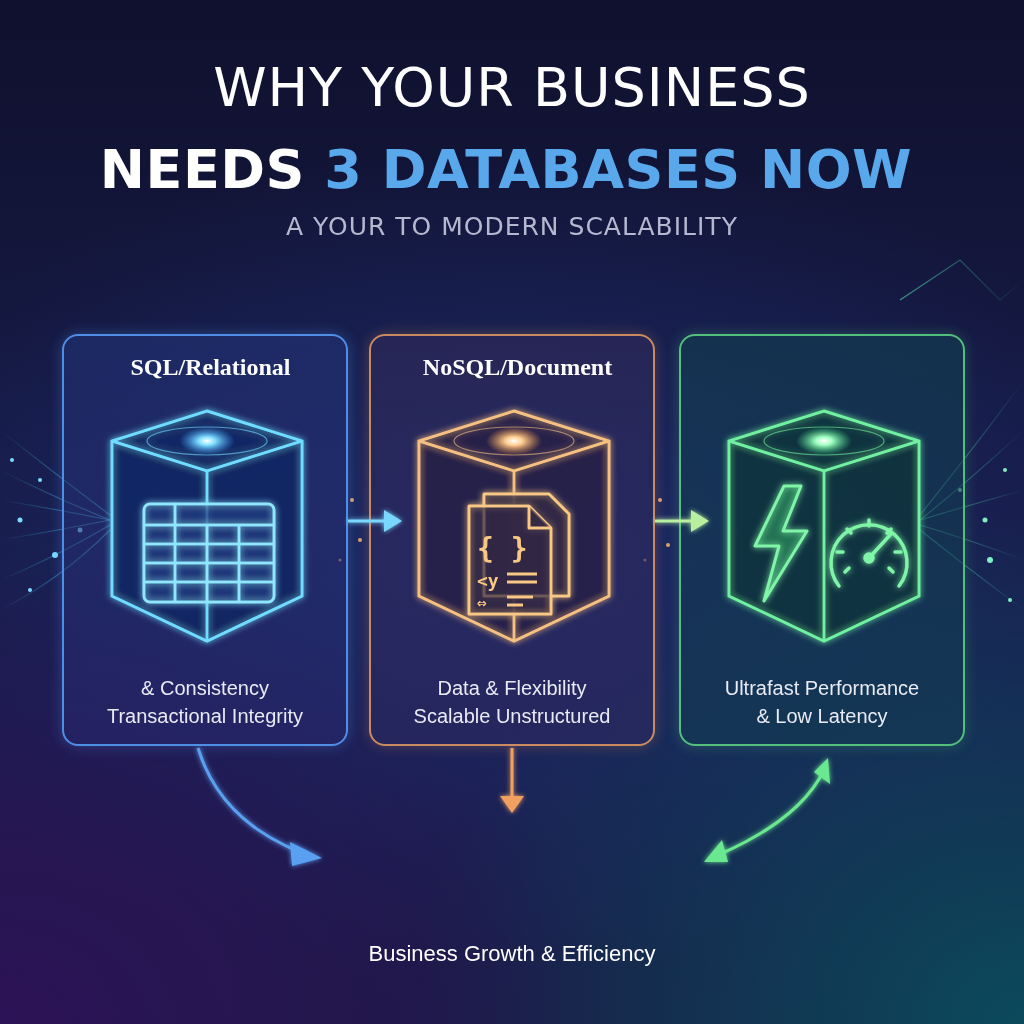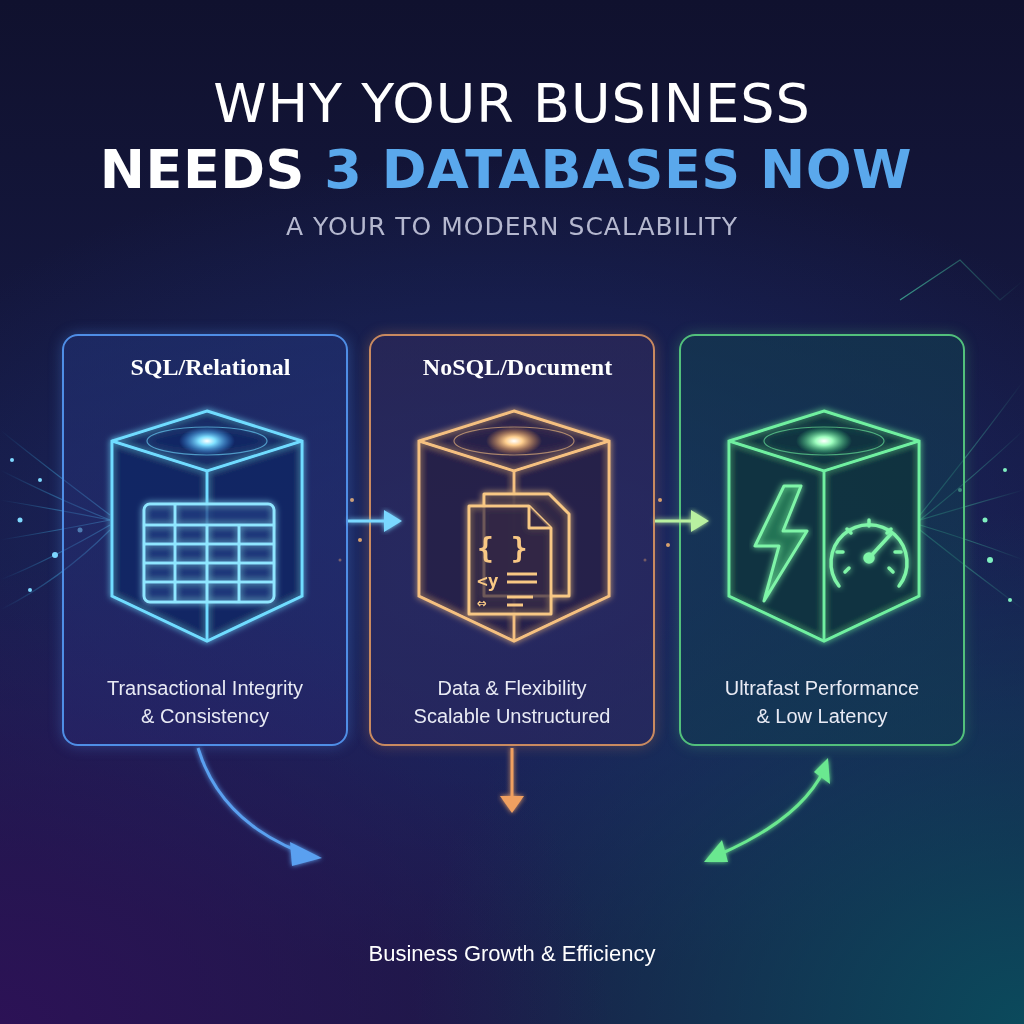--- a/index.html
+++ b/index.html
@@ -7,21 +7,21 @@
   body {
     position: relative;
     font-family: "Liberation Sans", sans-serif;
     background:
       radial-gradient(ellipse 60% 45% at 0% 100%, #2c1256 0%, rgba(44,18,86,0) 100%),
       radial-gradient(ellipse 60% 50% at 100% 100%, #0b4a5c 0%, rgba(11,74,92,0) 100%),
       radial-gradient(ellipse 70% 40% at 50% 55%, #1c2a66 0%, rgba(28,42,102,0) 100%),
       linear-gradient(180deg, #10112e 0%, #161a45 45%, #1a1c4c 70%, #1b1a46 100%);
   }
   .title1 {
-    position: absolute; left: 0; right: 0; top: 72px; text-align: center;
+    position: absolute; left: 0; right: 0; top: 56px; text-align: center;
     color: #ffffff; font-size: 54px; font-weight: 400; letter-spacing: 1px;
     font-family: "DejaVu Sans", sans-serif;
   }
   .title2 {
     position: absolute; left: 0; right: 12px; top: 138px; text-align: center;
     font-size: 54px; font-weight: 700; letter-spacing: 0.5px;
     font-family: "DejaVu Sans", sans-serif;
   }
   .title2 .w { color: #ffffff; }
   .title2 .b { color: #5aa8ec; }
@@ -146,22 +146,22 @@
       <line x1="52" y1="129" x2="182" y2="129"></line>
       <line x1="52" y1="148" x2="182" y2="148"></line>
       <line x1="52" y1="167" x2="182" y2="167"></line>
       <line x1="52" y1="186" x2="182" y2="186"></line>
       <line x1="83" y1="108" x2="83" y2="206"></line>
       <line x1="115" y1="129" x2="115" y2="206"></line>
       <line x1="147" y1="129" x2="147" y2="206"></line>
     </g>
   </svg>
   <div class="card-desc">
+    <span>&amp; Consistency</span>
     <span>Transactional Integrity</span>
-    <span>&amp; Consistency</span>
   </div>
 </div>
 
 <div class="card nosql">
   <div class="card-title">NoSQL/Document</div>
   <svg class="cube" viewBox="0 0 230 260">
     <defs>
       <radialGradient id="go" cx="0.5" cy="0.5" r="0.5">
         <stop offset="0" stop-color="#ffffff"></stop>
           <stop offset="0.3" stop-color="#ffd090"></stop>

